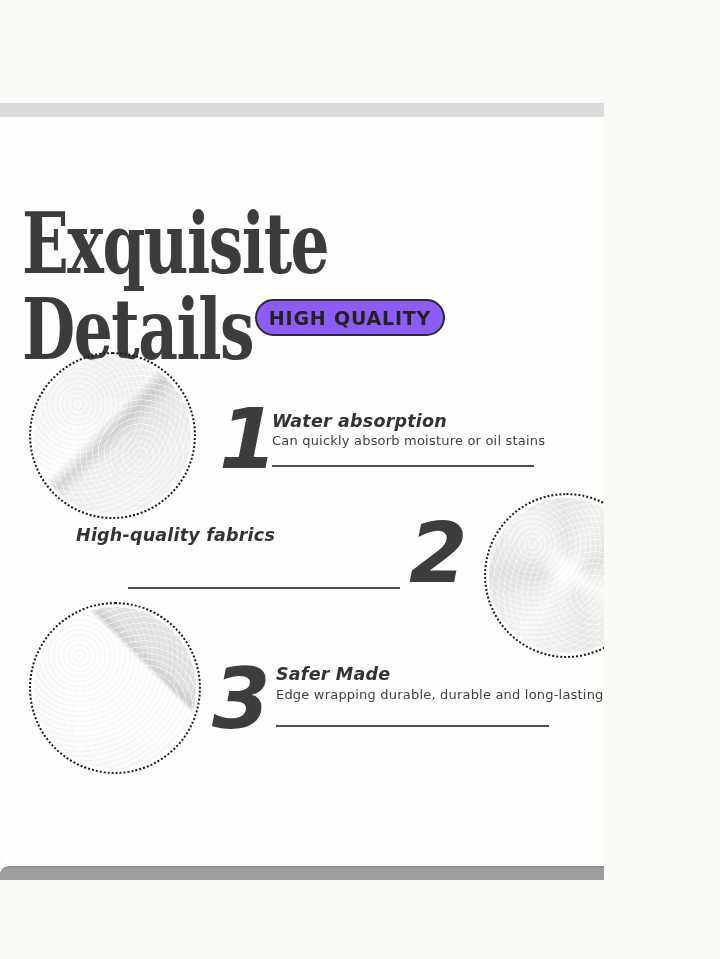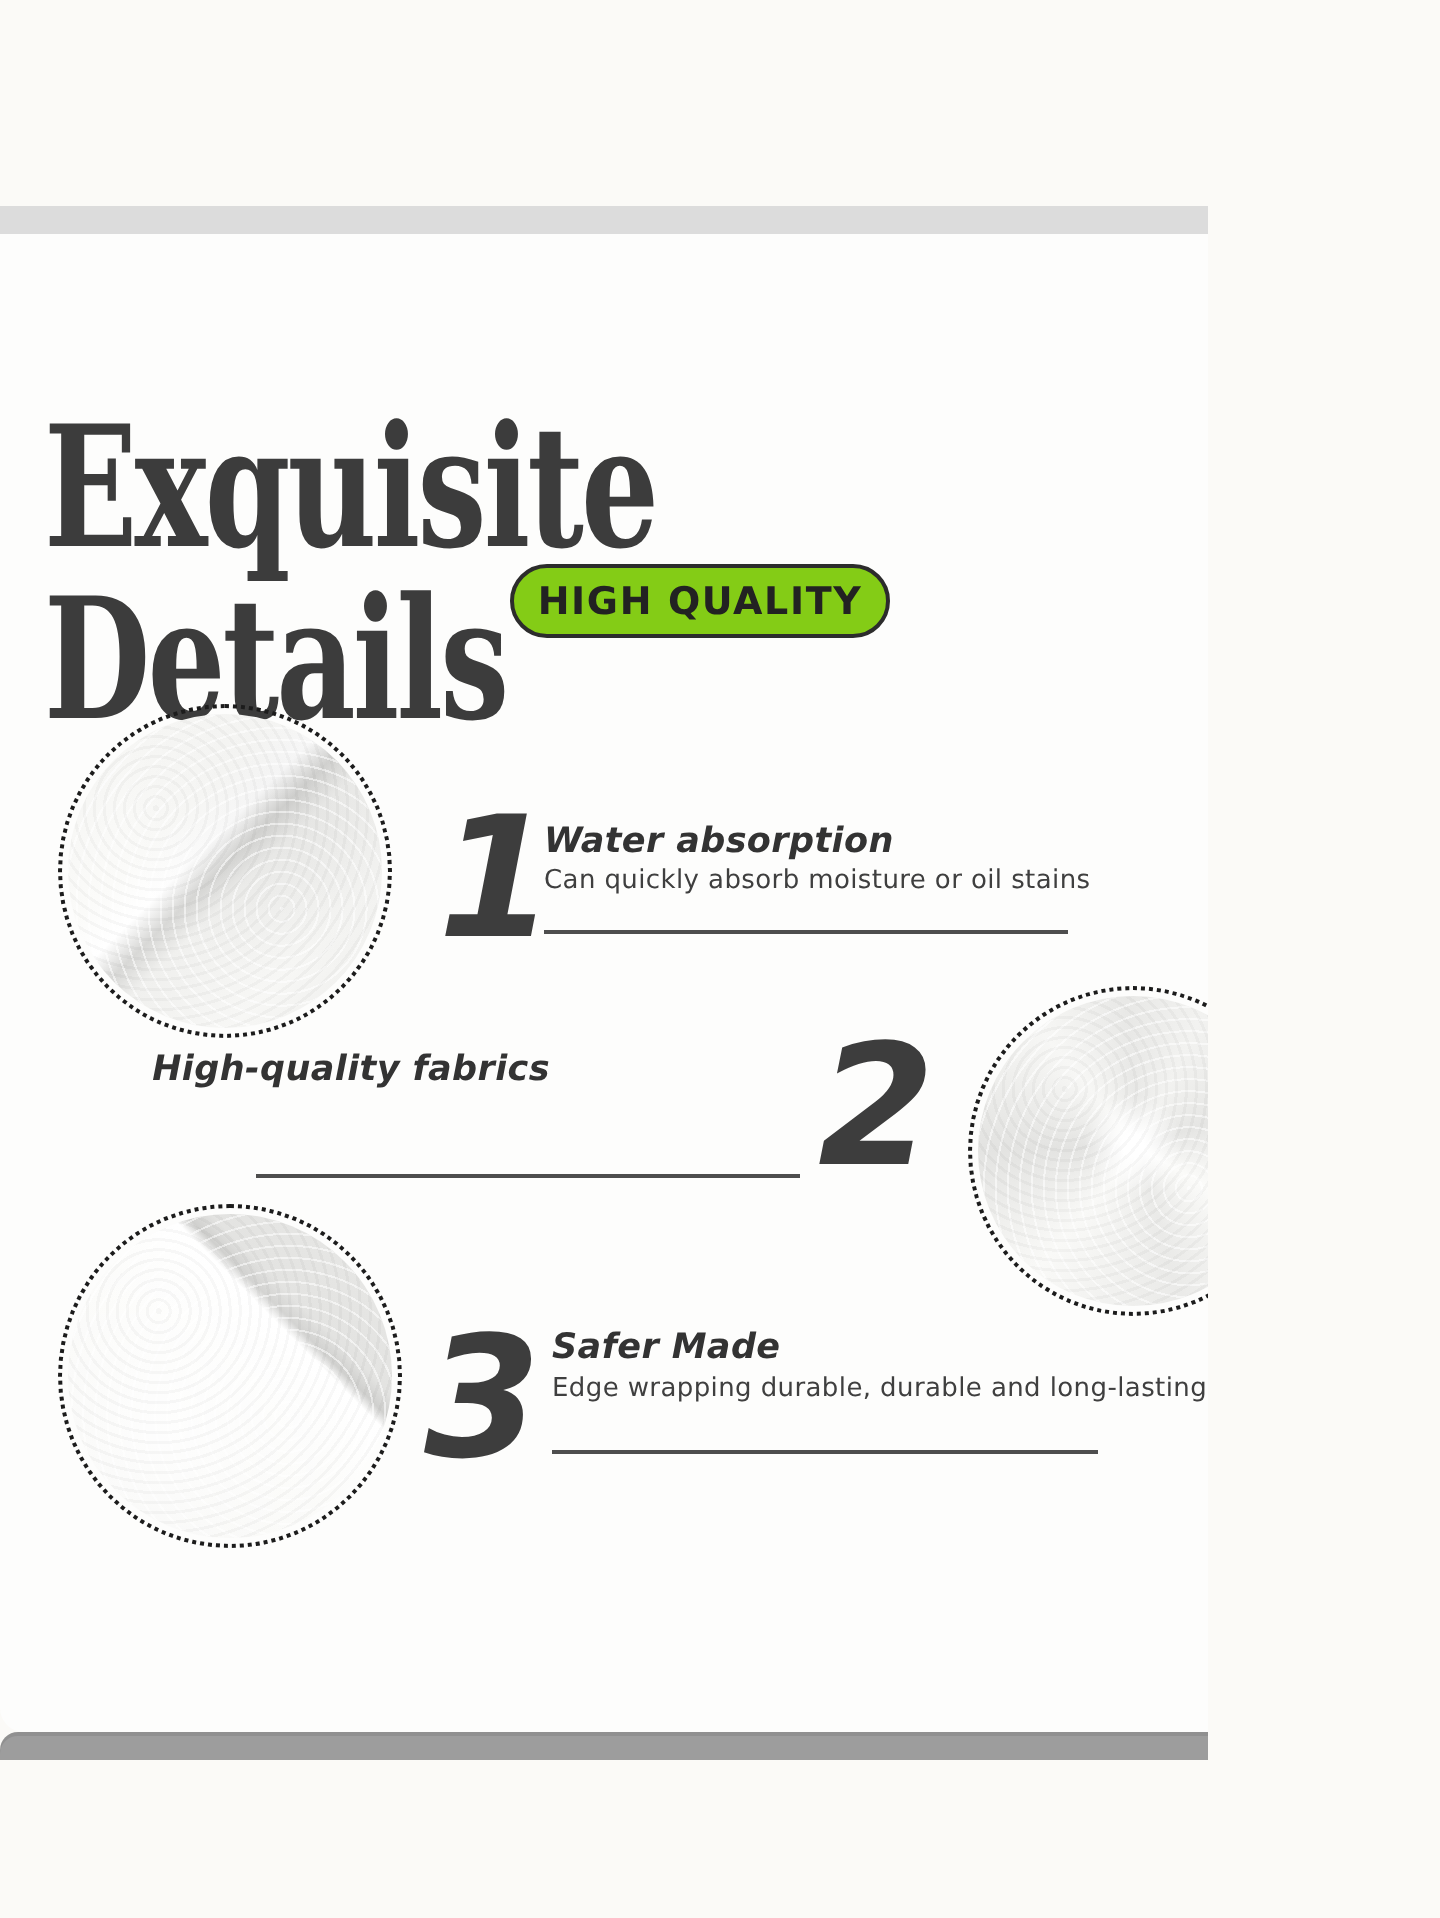--- a/index.html
+++ b/index.html
@@ -18,22 +18,22 @@
     border-top-right-radius:46px;border-bottom-left-radius:12px;}
   
   .band-bottom{position:absolute;left:0;top:866px;width:720px;height:14px;background:#9d9d9d;
     border-top-left-radius:9px;box-shadow:inset 0 2px 0 rgba(0,0,0,0.08);}
 
   
   .title{position:absolute;left:22px;top:210px;line-height:68px;
     font-family:"DejaVu Serif","Liberation Serif",serif;font-weight:700;color:#3c3c3c;}
   .title .tl{display:inline-block;font-size:84px;transform:scaleX(0.73);transform-origin:0 50%;
     letter-spacing:-2px;white-space:nowrap;}
-  .badge{position:absolute;left:255px;top:282px;width:186px;height:33px;
-    border:2.5px solid #2c2c2c;border-radius:20px;background:#84cc16;
+  .badge{position:absolute;left:255px;top:299px;width:186px;height:33px;
+    border:2.5px solid #2c2c2c;border-radius:20px;background:#8b5cf6;
     display:flex;align-items:center;justify-content:center;
     font-size:19px;font-weight:700;letter-spacing:0.8px;color:#222;}
 
   
   .photo{position:absolute;border:2.5px dotted #1c1c1c;border-radius:50%;padding:3px;box-sizing:border-box;}
   .fabric{position:relative;width:100%;height:100%;border-radius:50%;overflow:hidden;}
   .fabric::after{content:"";position:absolute;inset:0;border-radius:50%;
     background:
       repeating-radial-gradient(circle at 28% 30%, rgba(0,0,0,0.028) 0 1.5px, transparent 1.5px 5px),
       repeating-radial-gradient(circle at 68% 62%, rgba(255,255,255,0.55) 0 1px, transparent 1px 6px);}

